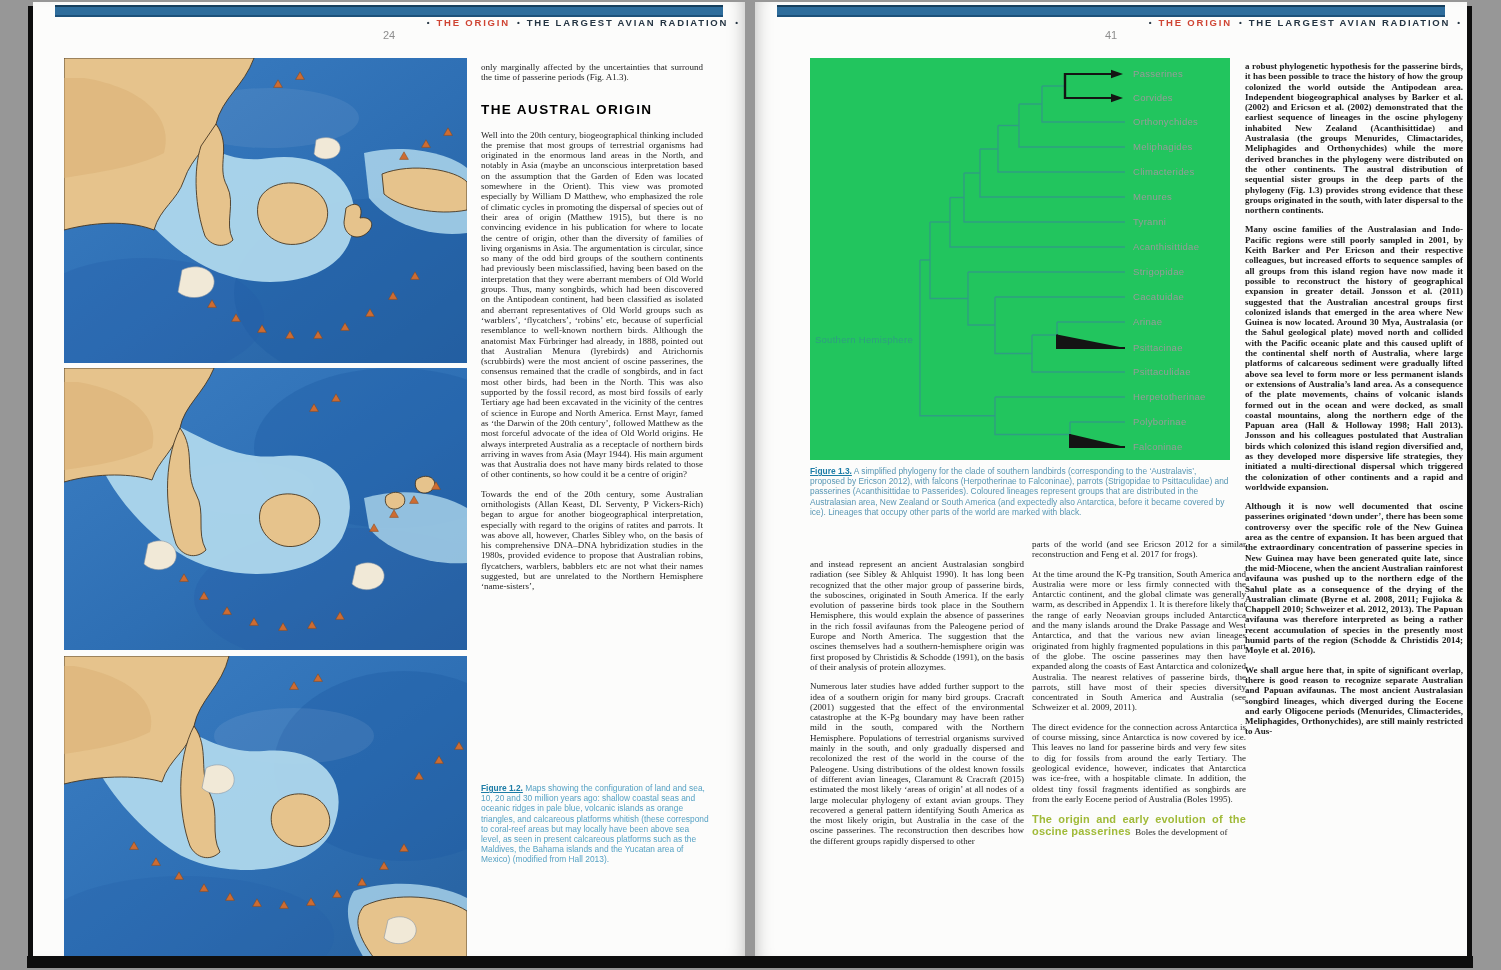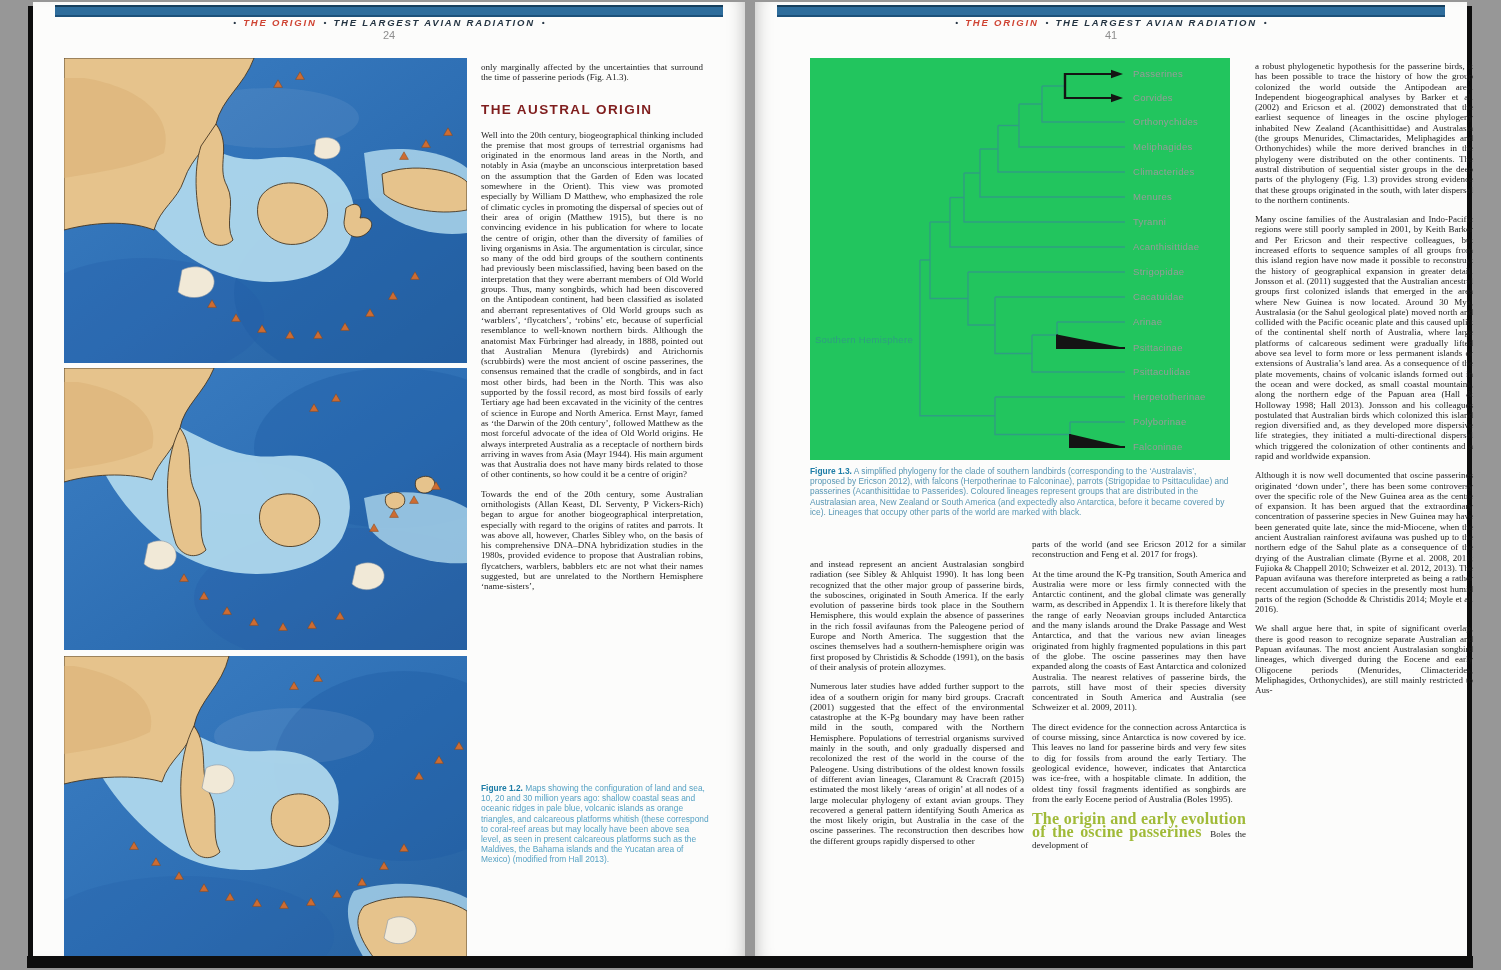--- a/index.html
+++ b/index.html
@@ -8,55 +8,55 @@
   .edge{position:absolute;background:#0e0e0e;}
   .edge-bottom{left:27px;top:956px;width:1446px;height:12px;}
   .edge-left{left:28px;top:6px;width:5px;height:951px;}
   .edge-right{left:1467px;top:6px;width:5px;height:951px;}
   .page{position:absolute;top:2px;width:712px;height:954px;background:#fcfcfb;}
   .page-left{left:33px;box-shadow:inset -14px 0 18px -14px rgba(0,0,0,.28);}
   .page-right{left:755px;box-shadow:inset 14px 0 18px -14px rgba(0,0,0,.28);}
 
   .topbar{position:absolute;left:22px;top:3px;width:668px;height:8px;background:#2e6d9c;
           border-top:2px solid #173f5c;border-bottom:2px solid #1d517a;}
-  .runhead{position:absolute;left:0;top:15px;width:712px;text-align:center;
+  .runhead{position:absolute;left:0;top:15px;width:712px;text-align:right;
            font-family:"Liberation Sans","DejaVu Sans",sans-serif;font-weight:bold;
-           font-size:9.5px;letter-spacing:1.8px;color:#243442;font-style:italic;}
+           font-size:9.5px;letter-spacing:1.8px;color:#243442;}
   .runhead .chapter{color:#cf4433;}
   .runhead .b{letter-spacing:0;padding:0 7px;color:#243442;font-size:8px;vertical-align:1px;}
   .pagenum{position:absolute;left:0;top:27px;width:712px;text-align:center;
            font-family:"Liberation Sans","DejaVu Sans",sans-serif;font-size:11px;color:#8d8d8d;}
 
   
   .mapsfig{position:absolute;left:31px;top:56px;width:403px;height:898px;overflow:hidden;}
 
   
   .lcol{position:absolute;left:448px;top:60px;width:222px;height:894px;overflow:hidden;}
   .body-p{font-size:9px;line-height:10.3px;text-align:justify;margin:0 0 9px 0;}
   .sechead{font-family:"Liberation Sans","DejaVu Sans",sans-serif;font-weight:bold;
-           font-size:13.5px;letter-spacing:1.4px;color:#7f1d1d;margin:19px 0 13px 0;}
+           font-size:13.5px;letter-spacing:1.4px;color:#000000;margin:19px 0 13px 0;}
   .figcap{font-family:"Liberation Sans","DejaVu Sans",sans-serif;font-size:8.4px;
           line-height:10.2px;color:#57a2c4;text-align:left;}
-  .figcap b{color:#1c7ca6;}
+  .figcap b{color:#1c7ca6;text-decoration:underline;}
   .fig12cap{position:absolute;left:448px;top:781px;width:228px;}
 
   
   .treepanel{position:absolute;left:55px;top:56px;width:420px;height:402px;background:#22c55e;}
   .treepanel svg{display:block;}
   .taxon{font-family:"Liberation Sans","DejaVu Sans",sans-serif;font-size:9.5px;fill:#9a9a9a;letter-spacing:.3px;}
   .sh-label{font-family:"Liberation Sans","DejaVu Sans",sans-serif;font-size:9.5px;fill:#2f9e82;letter-spacing:.3px;}
   .fig13cap{position:absolute;left:55px;top:464px;width:420px;}
   .fig13cap .figcap{color:#5997b4;}
 
   
   .colA{position:absolute;left:55px;top:557px;width:214px;height:407px;overflow:hidden;}
   .colB{position:absolute;left:277px;top:537px;width:214px;height:407px;overflow:hidden;}
-  .colC{position:absolute;left:500px;top:59px;width:218px;height:886px;overflow:hidden;}
-  .subhead{font-family:Liberation Serif, serif;font-weight:bold;
-           font-size:16px;line-height:12px;color:#a0ba38;letter-spacing:.2px;}
+  .colC{position:absolute;left:490px;top:59px;width:218px;height:886px;overflow:hidden;font-weight:bold;}
+  .subhead{font-family:Liberation Sans, sans-serif;font-weight:bold;
+           font-size:11px;line-height:12px;color:#a0ba38;letter-spacing:.2px;}
 </style>
 </head>
 <body>
 
 <div class="edge edge-left"></div>
 <div class="edge edge-right"></div>
 <div class="edge edge-bottom"></div>
 
 <div class="page page-left">
   <div class="topbar"></div>

